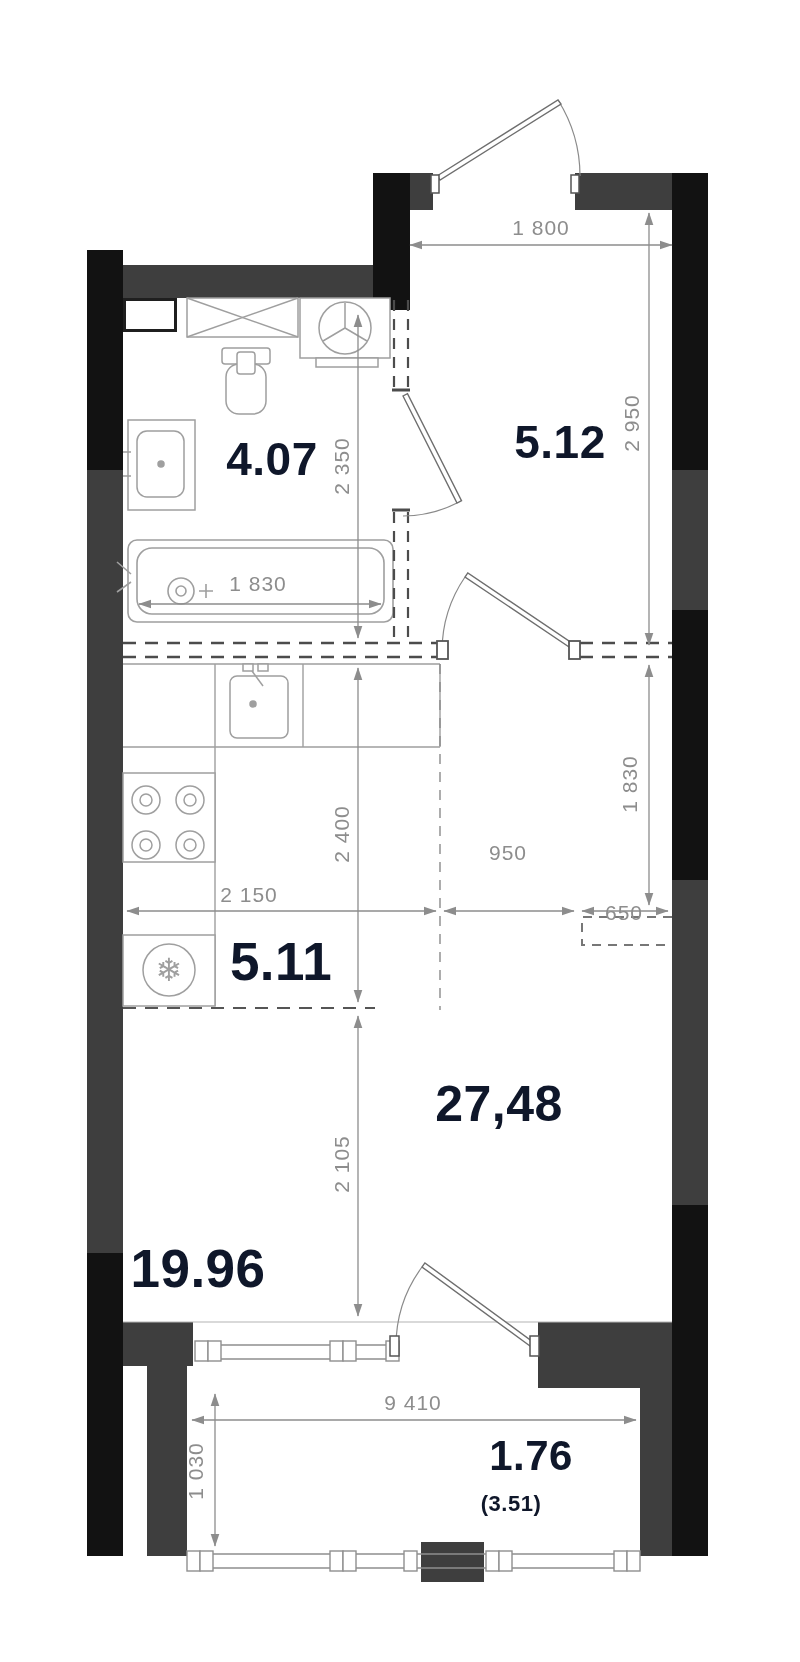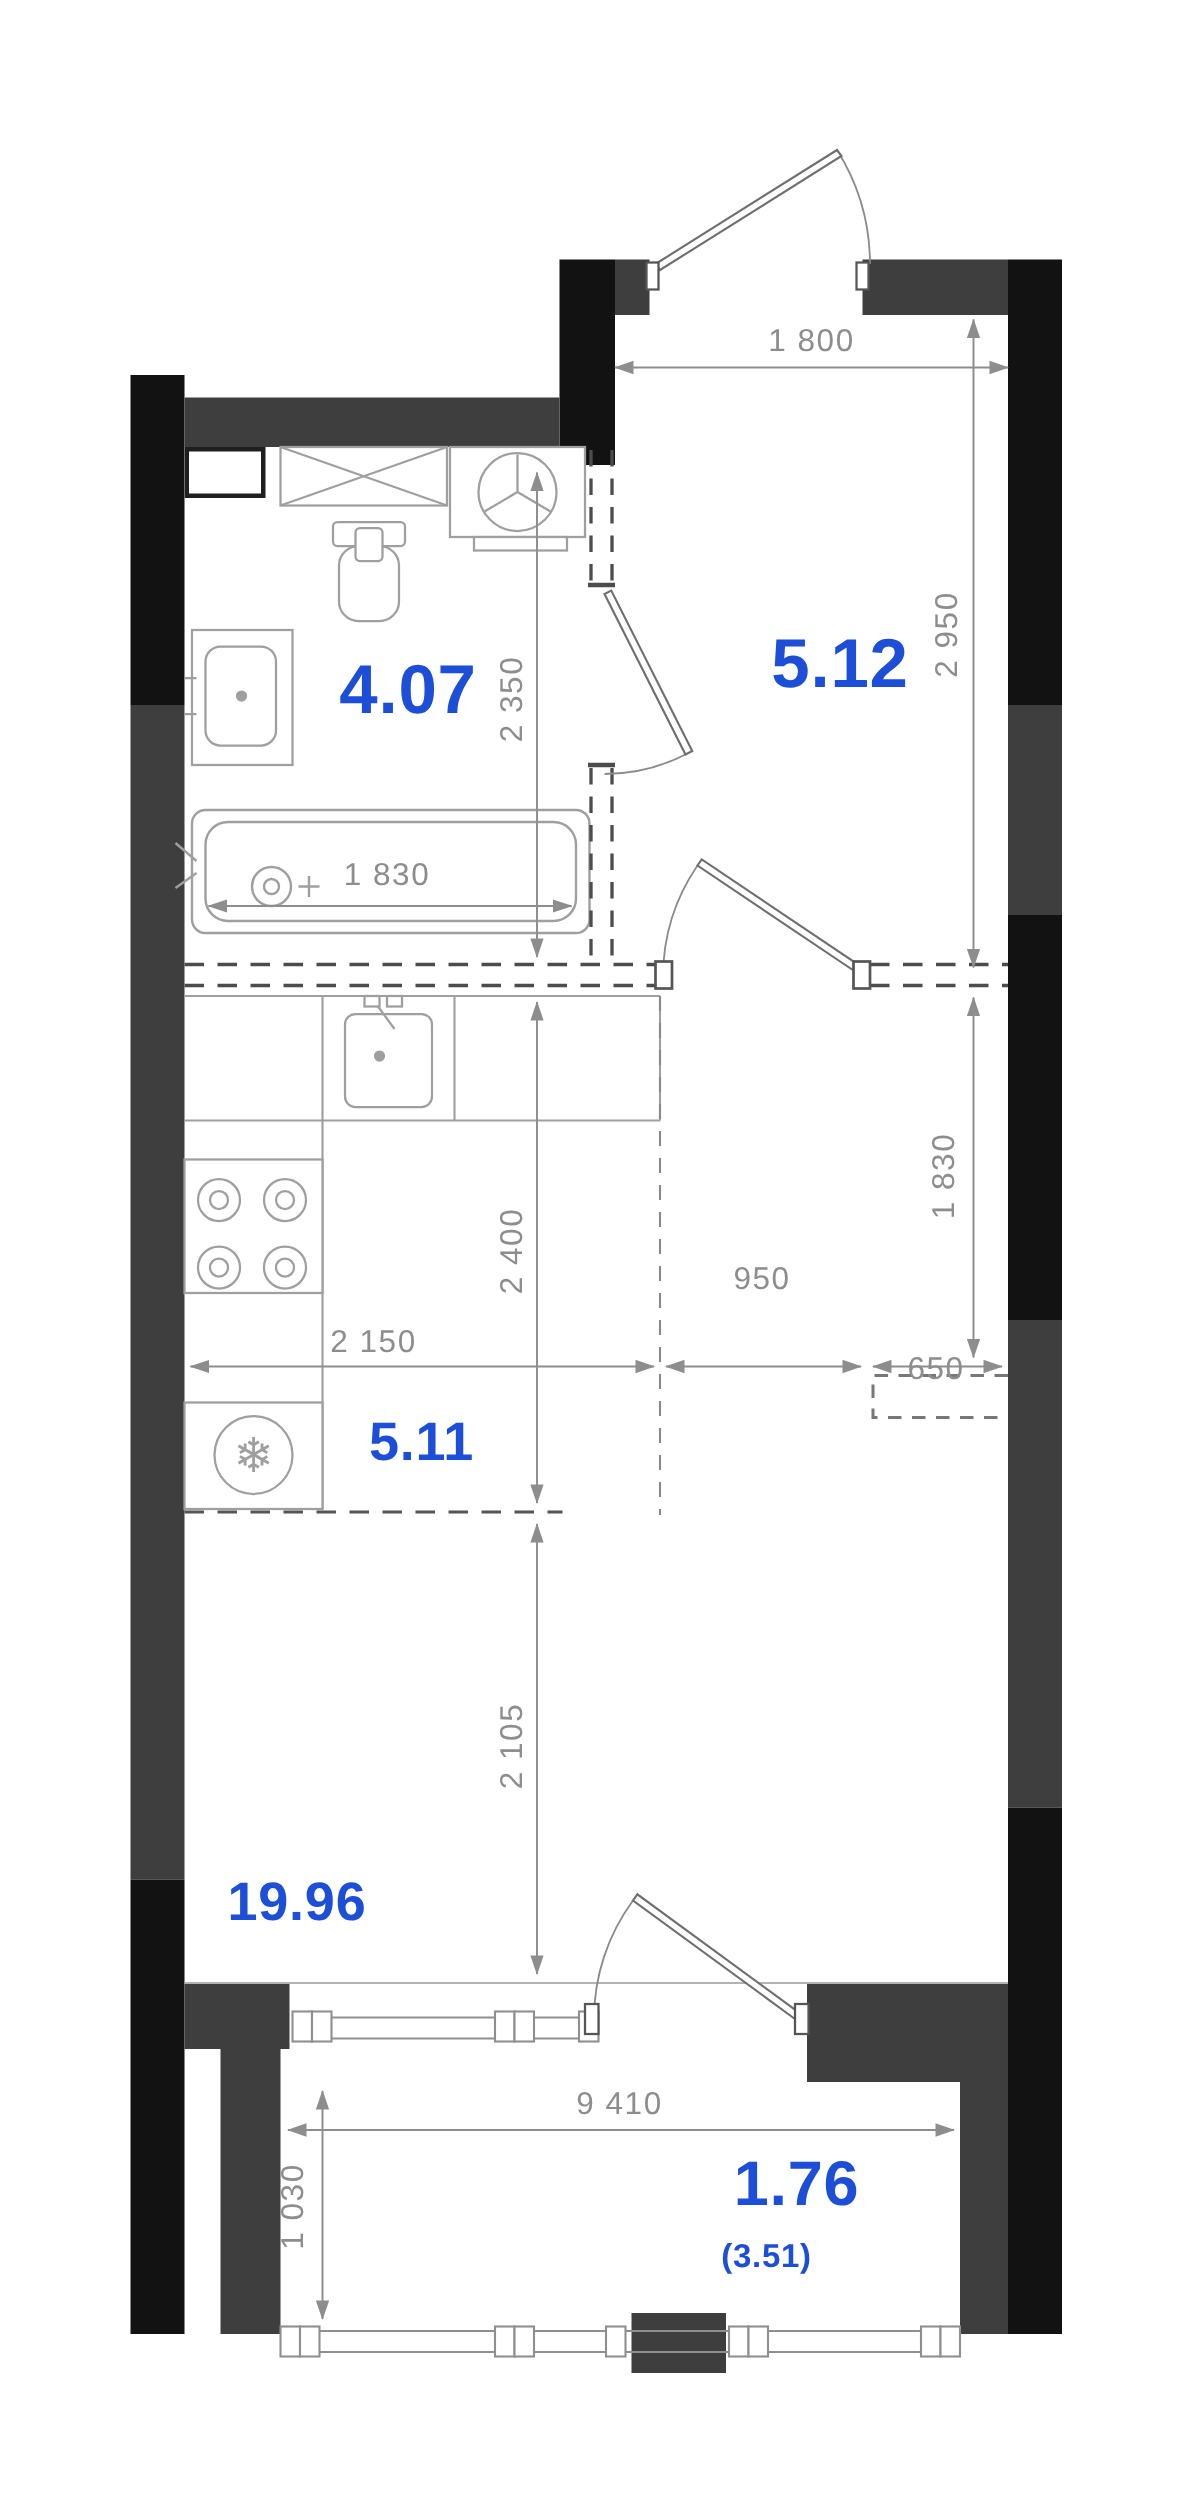--- a/index.html
+++ b/index.html
@@ -3,25 +3,25 @@
 <meta charset="utf-8">
 <style>
   html,body{margin:0;padding:0;background:#ffffff;}
   .canvas{position:relative;width:800px;height:1662px;background:#ffffff;overflow:hidden;
           font-family:"Liberation Sans", sans-serif;}
   .wall{position:absolute;}
   .wall-d{background:#3e3e3e;}
   .wall-b{background:#121212;}
   .niche{position:absolute;background:#ffffff;border:3px solid #1f1f1f;box-sizing:border-box;}
   svg.overlay{position:absolute;left:0;top:0;}
-  .txt{position:absolute;transform:translate(-50%,-50%);white-space:nowrap;color:#1d4ed8;
+  .txt{position:absolute;transform:translate(-50%,-50%);white-space:nowrap;color:#0f172a;
        letter-spacing:0.5px;}
   .txt.v{transform:translate(-50%,-50%) rotate(-90deg);}
   .lbl{font-weight:700;}
-  .fs46{font-size:46px;} .fs44{font-size:36px;} .fs50{font-size:50px;}
+  .fs46{font-size:46px;} .fs44{font-size:53px;} .fs50{font-size:50px;}
   .fs42{font-size:42px;} .fs34{font-size:22px;}
   .dim{font-size:21px;color:#8d8d8d;font-weight:400;letter-spacing:1px;}
 </style>
 </head>
 <body>
 
 <div class="canvas">
 
   <div class="wall wall-b" style="left:87px;top:250px;width:36px;height:220px;"></div>
   <div class="wall wall-d" style="left:87px;top:470px;width:36px;height:783px;"></div>
@@ -183,20 +183,21 @@
       <line x1="358" y1="1016" x2="358" y2="1316" marker-start="url(#ar)" marker-end="url(#ar)"></line>
       <line x1="192" y1="1420" x2="636" y2="1420" marker-start="url(#ar)" marker-end="url(#ar)"></line>
       <line x1="215" y1="1394" x2="215" y2="1546" marker-start="url(#ar)" marker-end="url(#ar)"></line>
     </g>
   </svg>
 
   <div class="txt lbl fs46" style="left:272px;top:459px;">4.07</div>
   <div class="txt lbl fs46" style="left:560px;top:442px;">5.12</div>
   <div class="txt lbl fs44" style="left:281px;top:961px;">5.11</div>
   <div class="txt lbl fs44" style="left:198px;top:1268px;">19.96</div>
+  <div class="txt lbl fs50" style="left:499px;top:1104px;">27,48</div>
   <div class="txt lbl fs42" style="left:531px;top:1456px;">1.76</div>
   <div class="txt lbl fs34" style="left:511px;top:1504px;">(3.51)</div>
 
   <div class="txt dim" style="left:541px;top:228px;">1 800</div>
   <div class="txt dim v" style="left:632px;top:423px;">2 950</div>
   <div class="txt dim v" style="left:342px;top:466px;">2 350</div>
   <div class="txt dim" style="left:258px;top:584px;">1 830</div>
   <div class="txt dim v" style="left:342px;top:834px;">2 400</div>
   <div class="txt dim v" style="left:630px;top:784px;">1 830</div>
   <div class="txt dim" style="left:249px;top:895px;">2 150</div>

